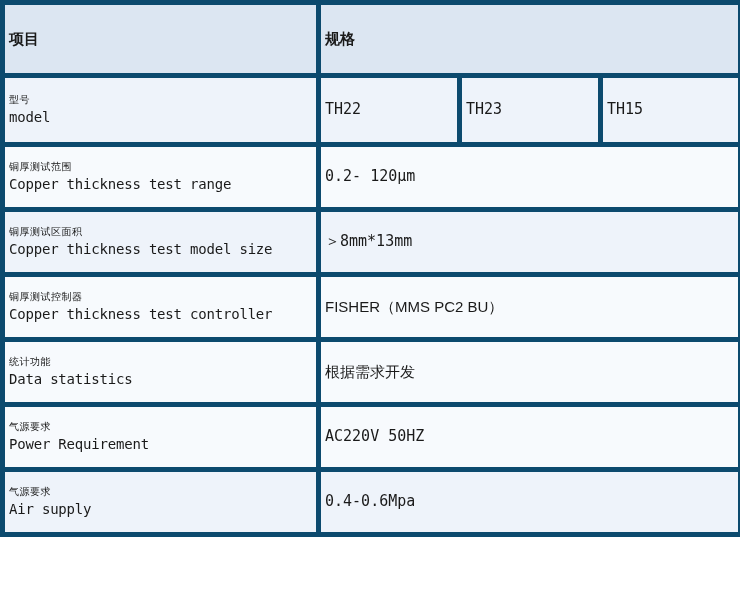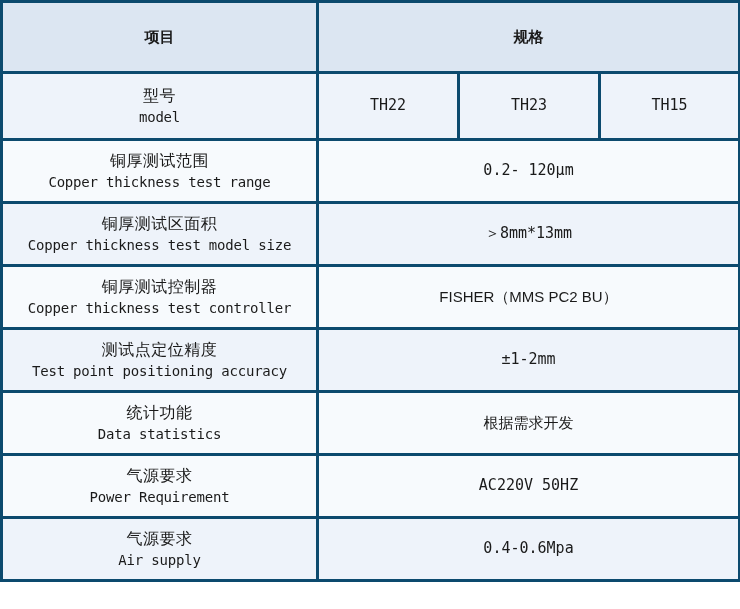--- a/index.html
+++ b/index.html
@@ -12,41 +12,40 @@
     height: 609px;
     font-family: "Liberation Sans", sans-serif;
     overflow: hidden;
   }
   table.spec-table {
     width: 740px;
     border-collapse: collapse;
     table-layout: fixed;
   }
   table.spec-table td {
-    border: 3px solid #0c4a6e;
-    text-align: center;
+    border: 5px solid #0c4a6e;
     vertical-align: middle;
     color: #1a1a1a;
     font-size: 15px;
     padding: 6px 4px;
     line-height: 1.45;
   }
   .hdr td {
     background: #dce6f2;
     font-weight: bold;
     font-size: 18px;
     height: 56px;
     color: #111;
   }
   .row-a td { background: #eef3fa; }
   .row-b td { background: #f7fafd; }
   .col-item { width: 316px; }
   .cn {
     display: block;
-    font-size: 16px;
+    font-size: 10px;
     letter-spacing: 0.5px;
   }
   .en {
     display: block;
     font-size: 14px;
     font-family: "DejaVu Sans Mono", monospace;
     letter-spacing: -0.2px;
   }
   .val {
     font-size: 15px;
@@ -109,27 +108,20 @@
     </tr>
 
     <tr class="row-b r-ctrl">
       <td class="col-item">
         <span class="cn">铜厚测试控制器</span>
         <span class="en">Copper thickness test controller</span>
       </td>
       <td class="val-cn" colspan="3">FISHER（MMS PC2 BU）</td>
     </tr>
 
-    <tr class="row-a r-acc">
-      <td class="col-item">
-        <span class="cn">测试点定位精度</span>
-        <span class="en">Test point positioning accuracy</span>
-      </td>
-      <td class="val" colspan="3">±1-2mm</td>
-    </tr>
 
     <tr class="row-b r-stat">
       <td class="col-item">
         <span class="cn">统计功能</span>
         <span class="en">Data statistics</span>
       </td>
       <td class="val-cn" colspan="3">根据需求开发</td>
     </tr>
 
 

